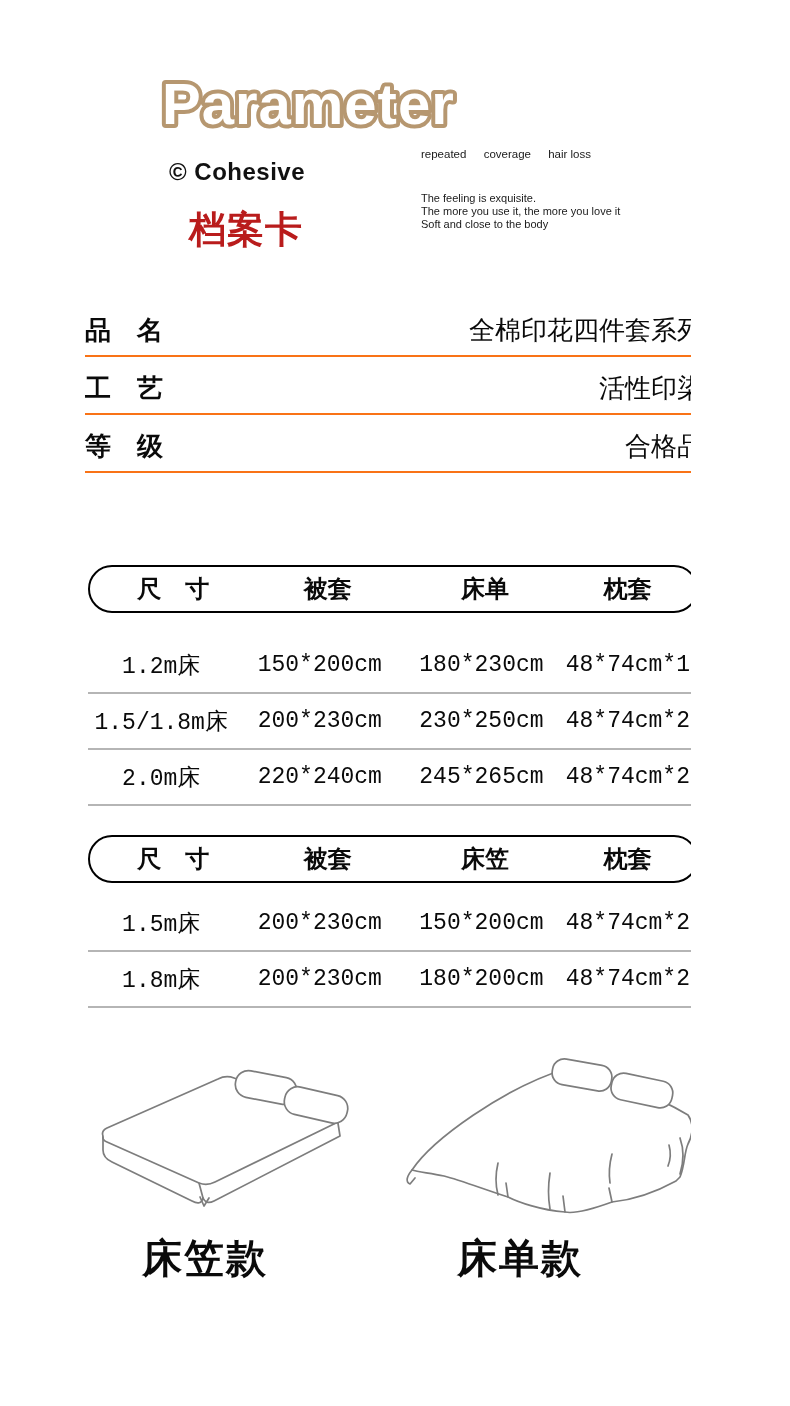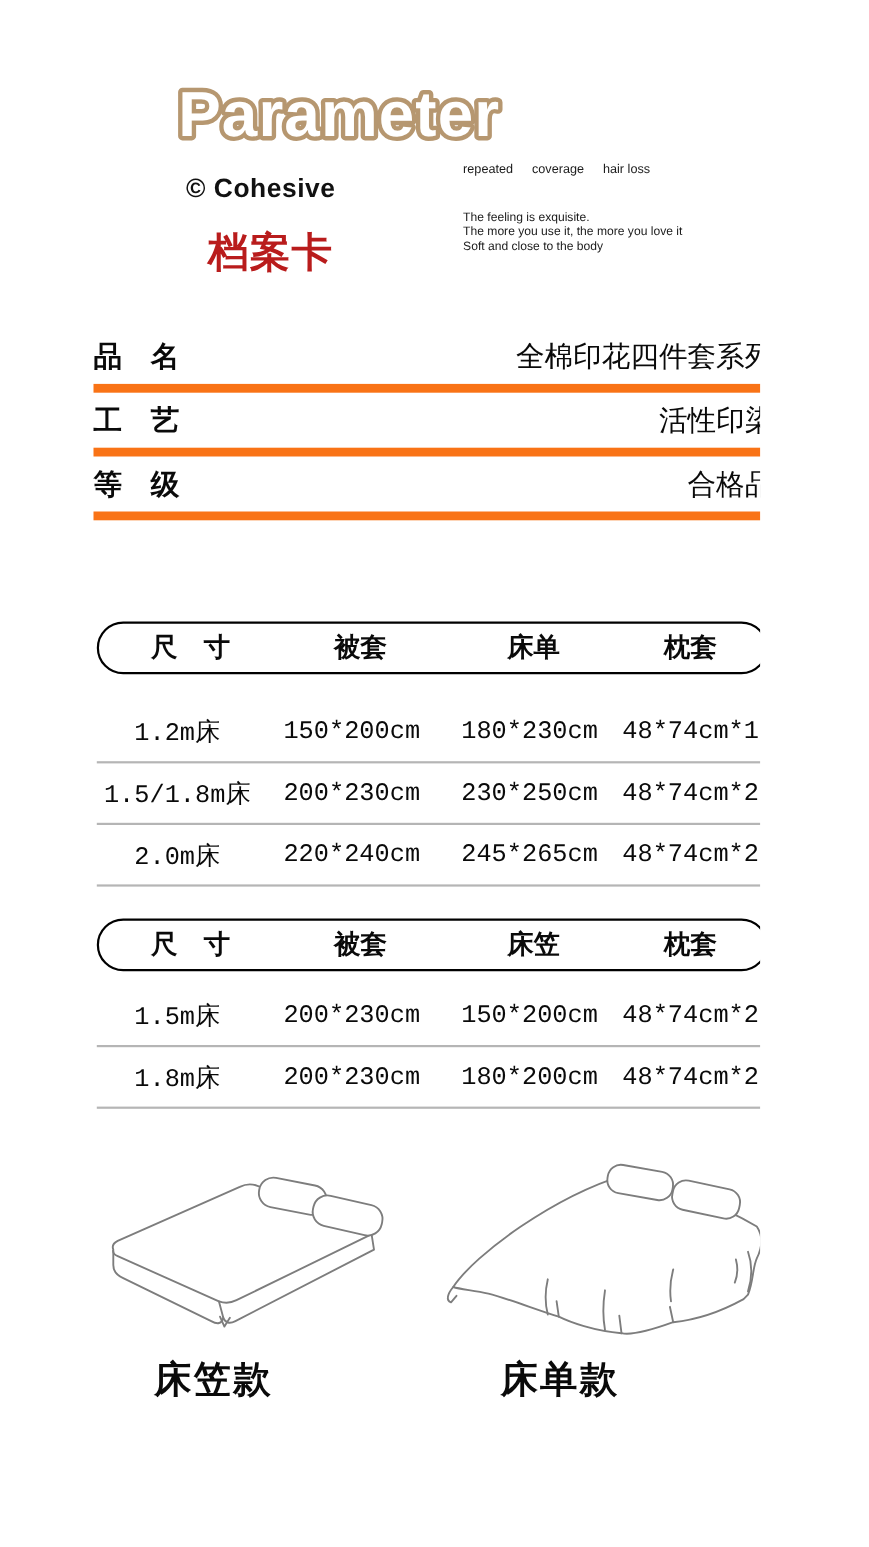--- a/index.html
+++ b/index.html
@@ -34,21 +34,21 @@
     display:flex;justify-content:space-between;
     font-size:11.5px;color:#1a1a1a;
   }
   .tagline{left:421px;top:192px;font-size:11px;line-height:13px;color:#1a1a1a;}
 
   
   .spec-list{left:85px;top:299px;width:618px;}
   .spec-row{
     box-sizing:border-box;height:58px;
     display:flex;justify-content:space-between;align-items:flex-end;
-    padding-bottom:7px;border-bottom:8px solid #f97316;
+    padding-bottom:7px;border-bottom:2px solid #f97316;
   }
   .spec-label{font-size:26px;font-weight:bold;}
   .spec-value{font-size:26px;font-weight:400;text-align:center;}
 
   
   .size-grid{display:grid;grid-template-columns:24% 28% 25% 23%;}
   .pill{
     box-sizing:border-box;width:610px;height:48px;
     border:2px solid #000;border-radius:24px;
     display:block;
@@ -65,21 +65,21 @@
   .t1-pill{left:88px;top:565px;}
   .t1-rows{left:88px;top:638px;}
   .t2-pill{left:88px;top:835px;}
   .t2-rows{left:88px;top:896px;}
 
   
   .bed-svg path,.bed-svg rect{fill:none;stroke:#7d7d7d;stroke-width:1.7;stroke-linecap:round;stroke-linejoin:round;}
   .bed-svg .filled{fill:#ffffff;}
   .bed-left{left:88px;top:1056px;}
   .bed-right{left:398px;top:1048px;}
-  .bed-label{font-size:34px;font-weight:bold;letter-spacing:2px;width:130px;}
+  .bed-label{font-size:40px;font-weight:bold;letter-spacing:2px;text-align:center;width:130px;}
   .label-left{left:140px;top:1231px;}
   .label-right{left:455px;top:1231px;}
 </style>
 </head>
 <body>
 
 <div class="page">
 
   <svg class="bubble-title-svg" viewBox="0 0 350 88">
     <text x="6" y="64">Parameter</text>

